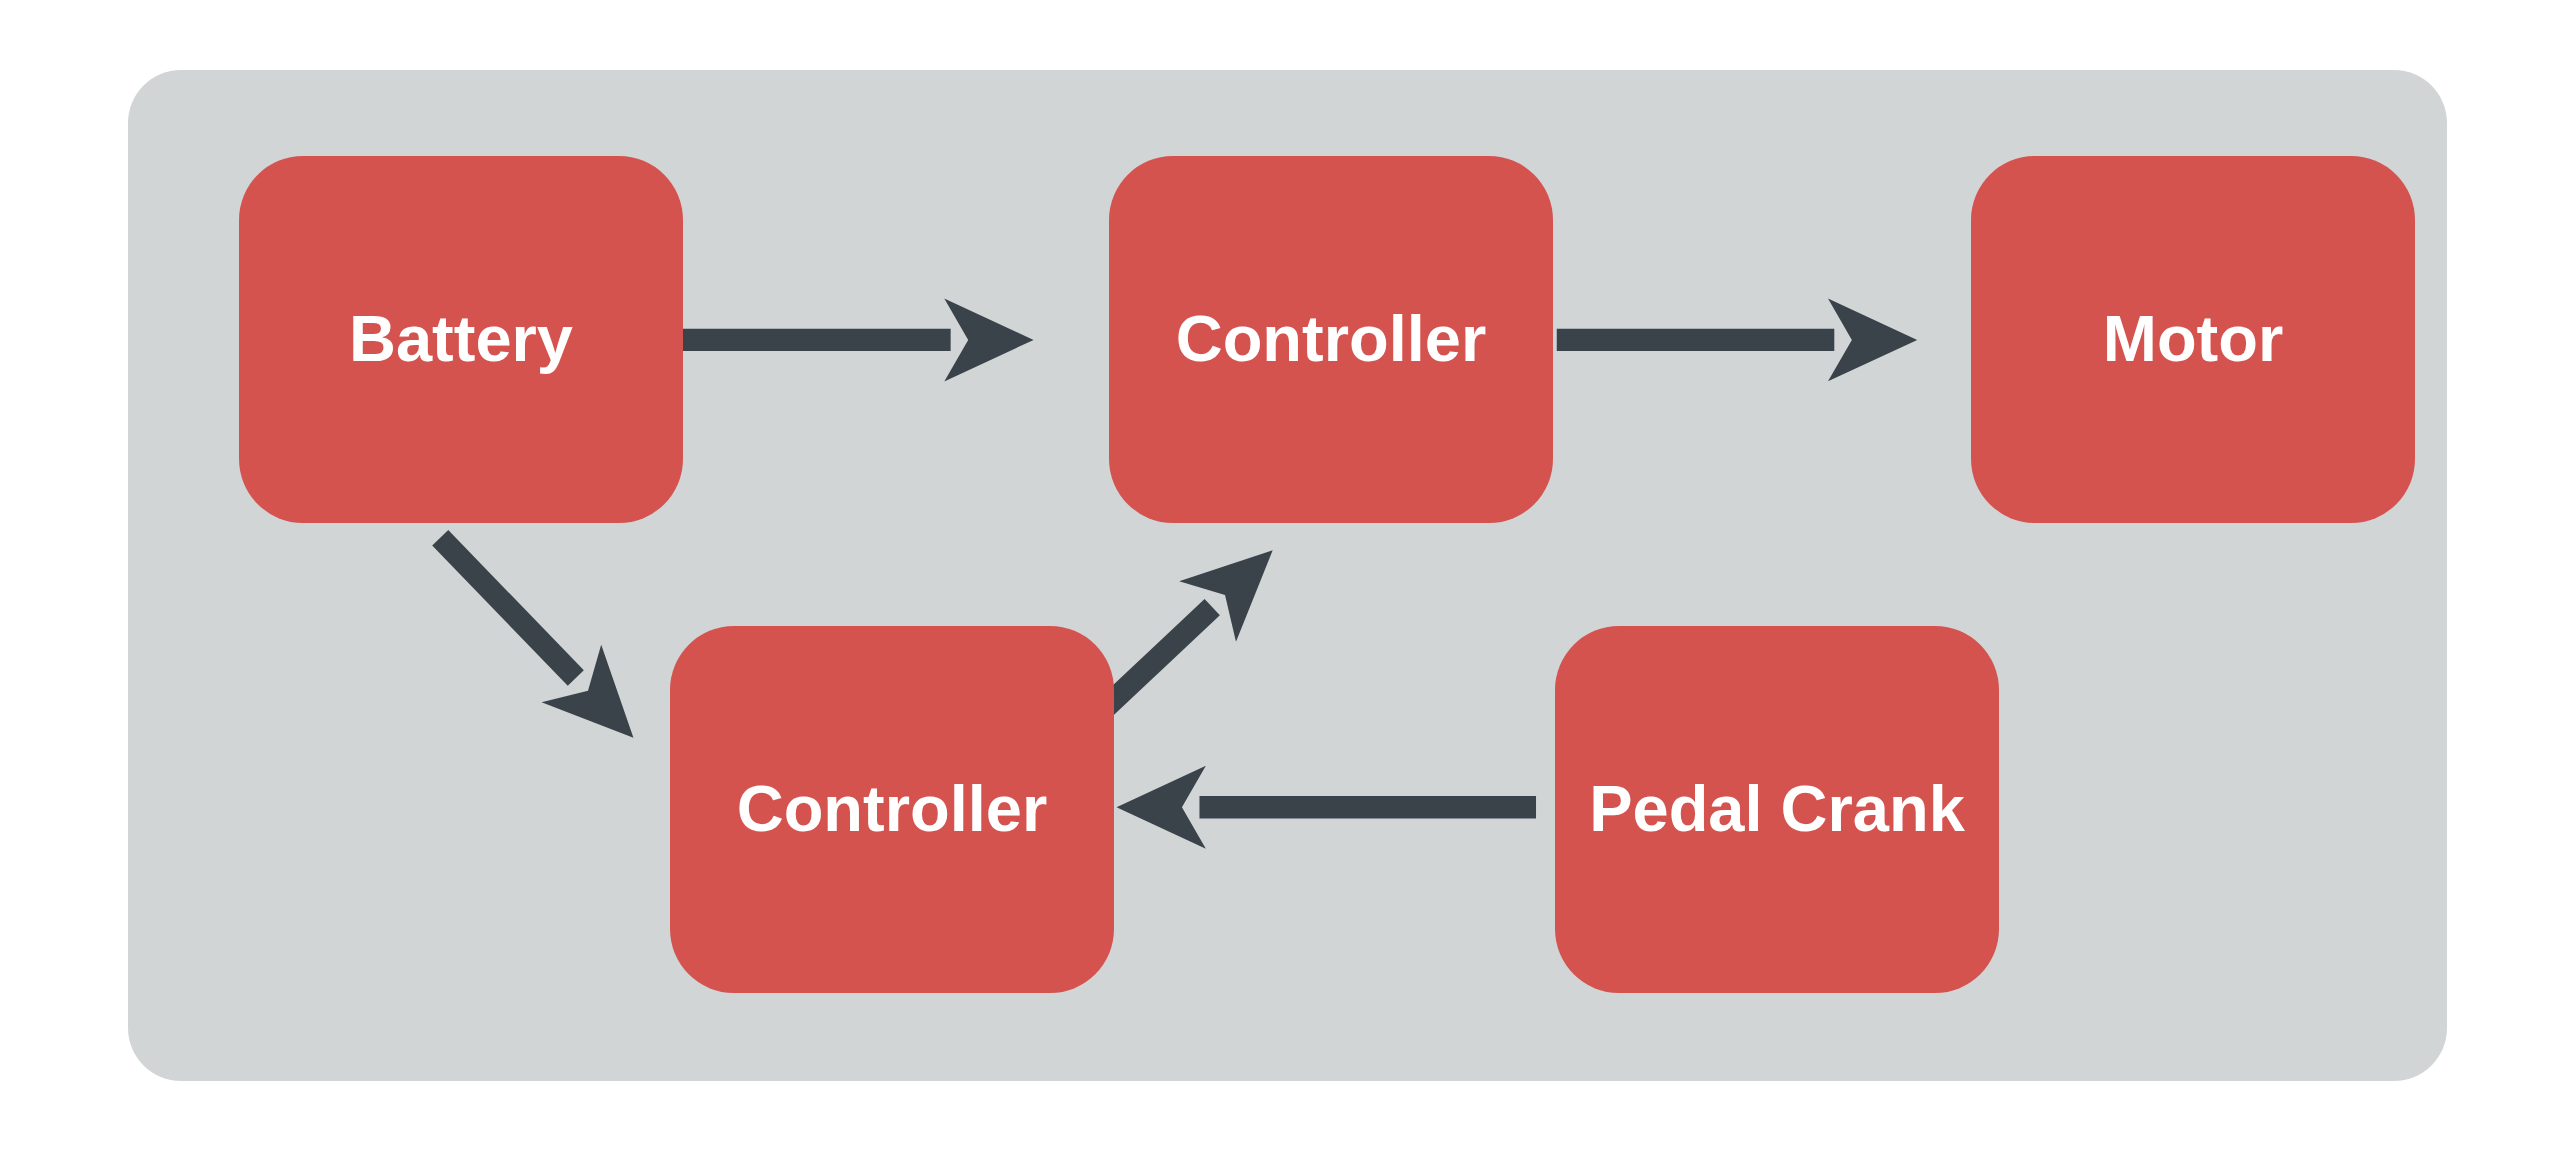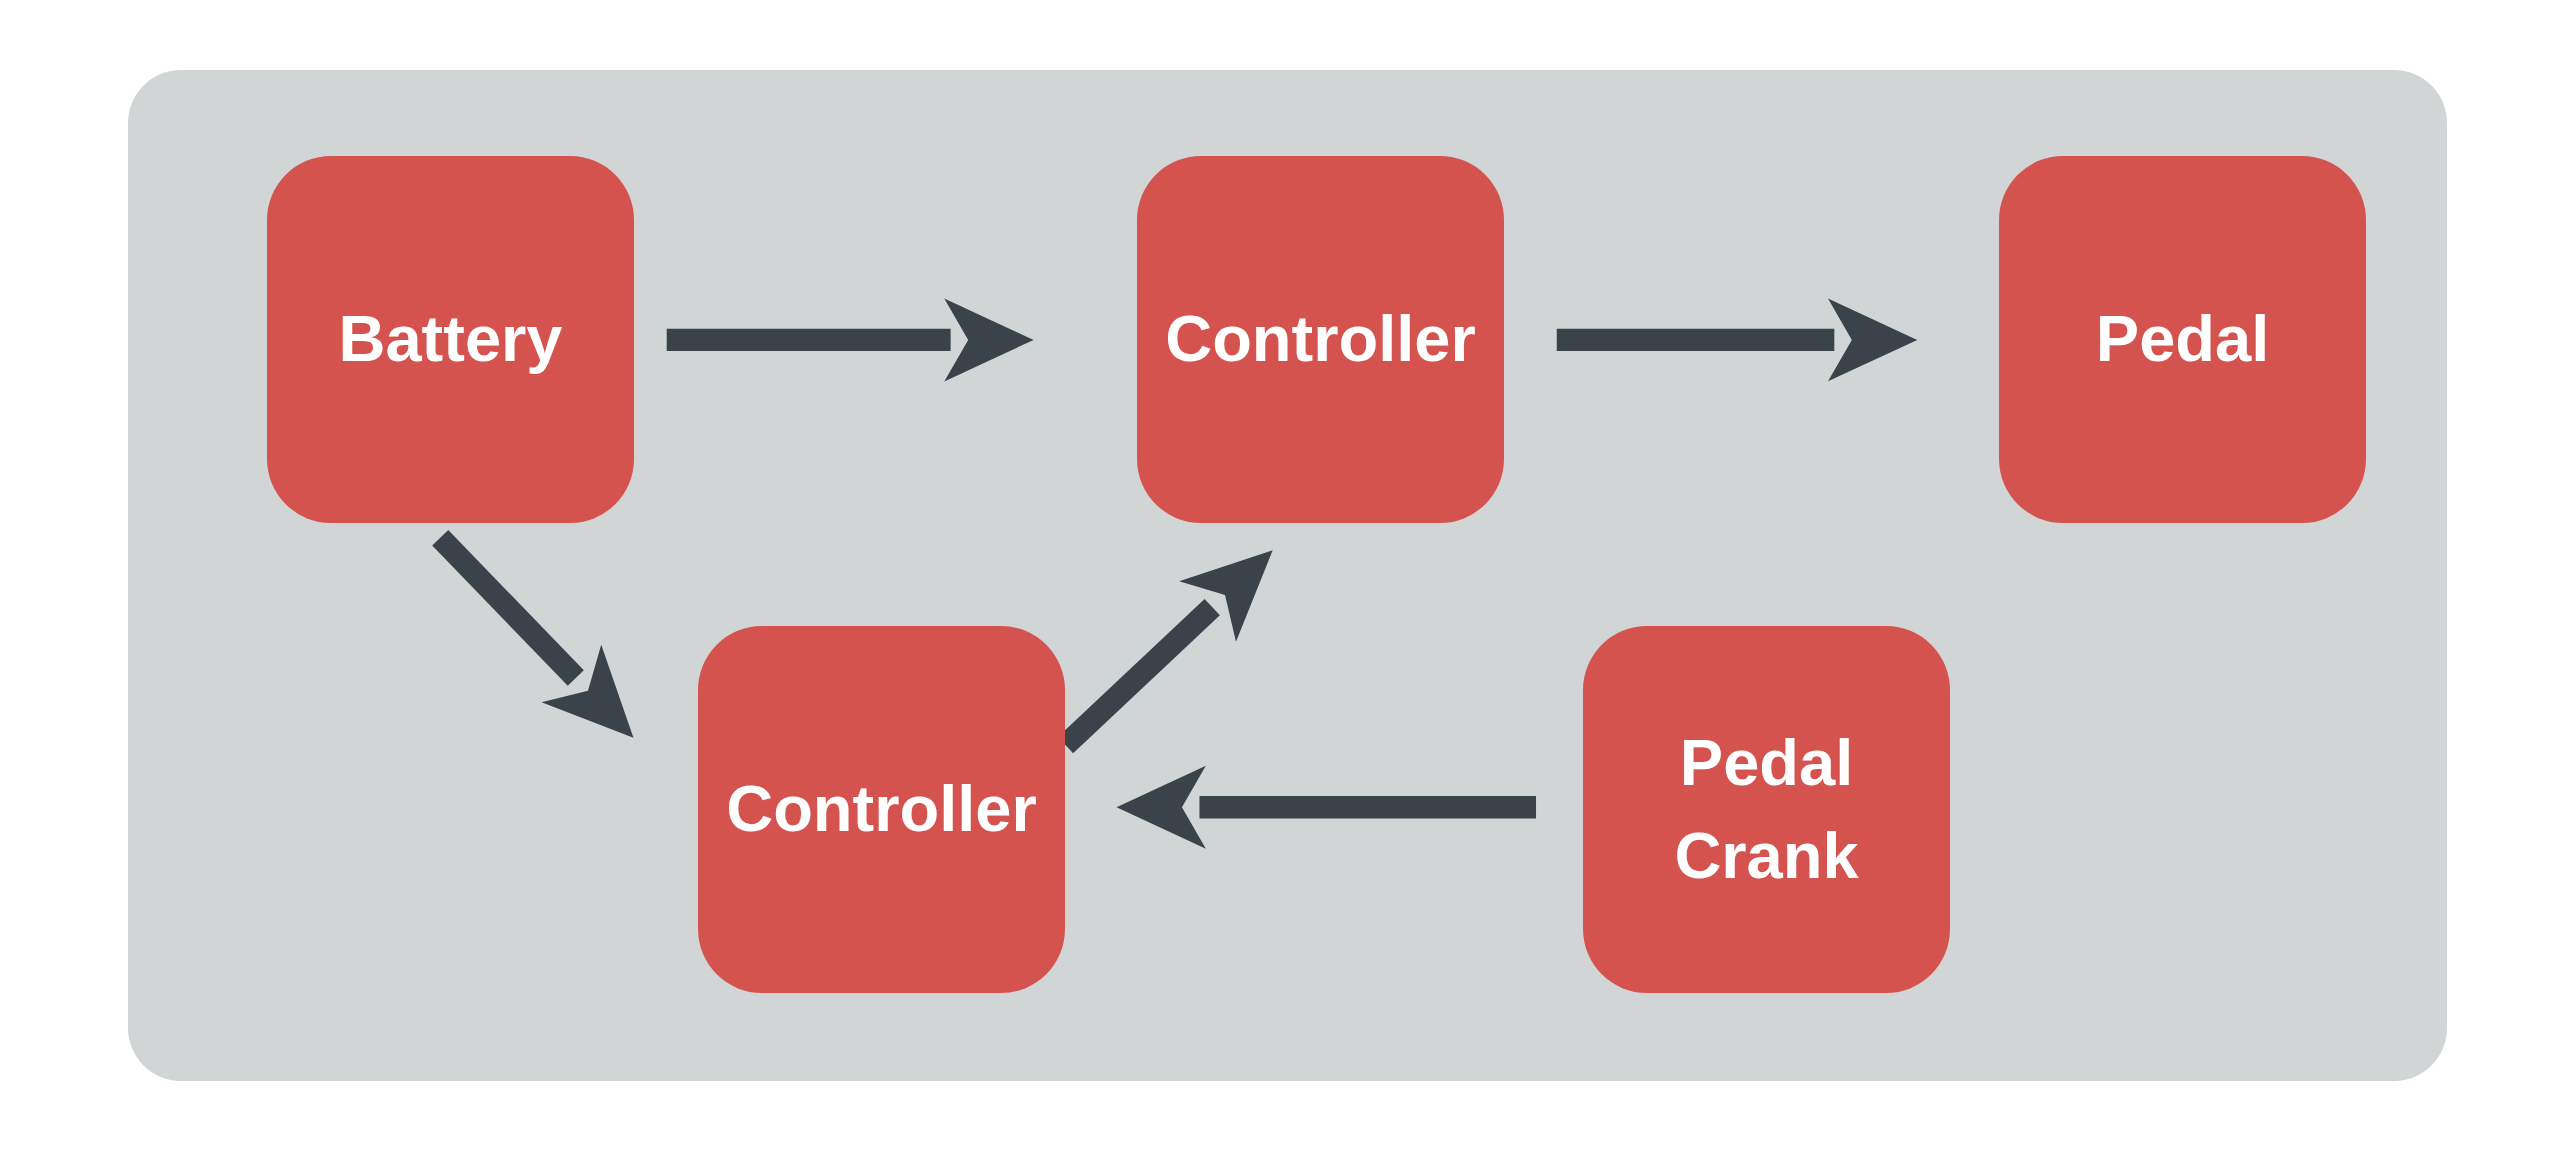--- a/index.html
+++ b/index.html
@@ -37,29 +37,28 @@
   .edges-layer .shaft {
     stroke: var(--arrow);
     stroke-width: 28;
     fill: none;
   }
   .edges-layer .head {
     fill: var(--arrow);
   }
   .node {
     position: absolute;
-    width: 367px;
+    width: 444px;
     height: 367px;
     border-radius: 64px;
     background: var(--node-fill);
     display: flex;
     align-items: center;
     justify-content: center;
     padding: 16px;
-    margin-left: 28px;
   }
   .node-label {
     color: var(--node-text);
     font-weight: bold;
     font-size: 65px;
     line-height: 1.42;
     text-align: center;
   }
 </style>
 </head>
@@ -99,21 +98,21 @@
 
   <div class="node" style="left:239px; top:156px">
     <span class="node-label">Battery</span>
   </div>
 
   <div class="node" style="left:1109px; top:156px">
     <span class="node-label">Controller</span>
   </div>
 
   <div class="node" style="left:1971px; top:156px">
-    <span class="node-label">Pedal</span>
+    <span class="node-label">Motor</span>
   </div>
 
   <div class="node" style="left:670px; top:626px">
     <span class="node-label">Controller</span>
   </div>
 
   <div class="node" style="left:1555px; top:626px">
     <span class="node-label">Pedal Crank</span>
   </div>
 

